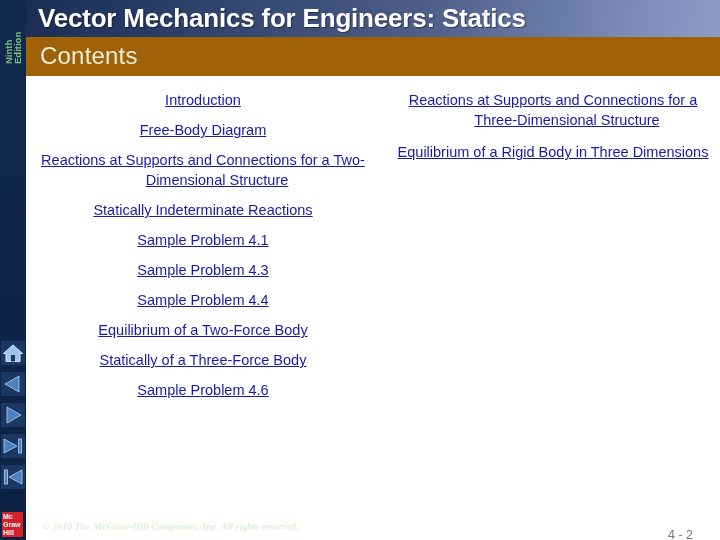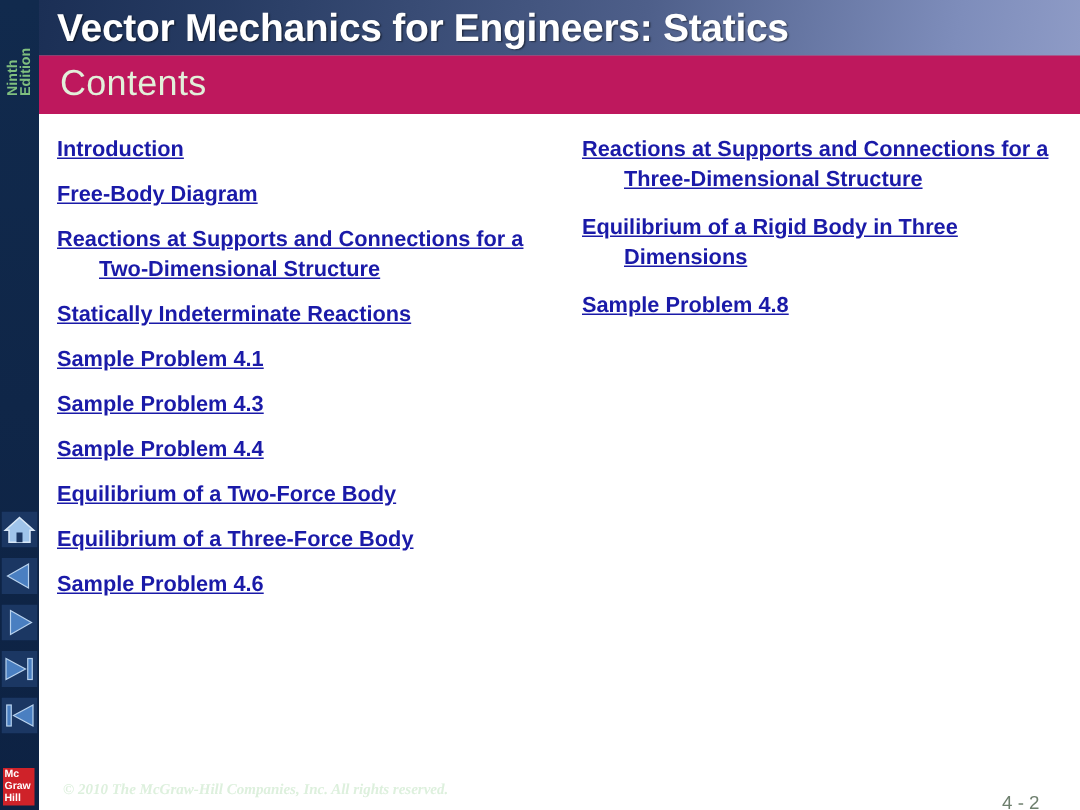--- a/index.html
+++ b/index.html
@@ -78,21 +78,21 @@
     font-size: 26px;
     font-weight: bold;
     letter-spacing: -0.2px;
     white-space: nowrap;
     text-shadow: 1px 1px 1px rgba(0,0,0,0.45);
   }
   #subtitle-bar {
     position: absolute;
     left: 26px; top: 37px;
     width: 694px; height: 39px;
-    background: #be185d;
+    background: #a16207;
   }
   #subtitle-text {
     position: absolute;
     left: 14px; top: 5px;
     color: #e2f0da;
     font-size: 24px;
     font-weight: normal;
     letter-spacing: 0.2px;
     white-space: nowrap;
   }
@@ -107,28 +107,29 @@
     position: absolute;
     top: 14px;
   }
   #col-left  { left: 12px;  width: 330px; }
   #col-right { left: 362px; width: 330px; }
 
   .toc-item {
     display: block;
     color: #1a1aa8;
     font-size: 14.5px;
-    font-weight: bold;
+    font-weight: normal;
     text-decoration: underline;
     text-underline-offset: 1px;
     line-height: 20px;
     margin-bottom: 10px;
     cursor: pointer;
     padding-left: 0;
     text-indent: 0;
+    text-align: center;
   }
   .toc-item.wrap {
     padding-left: 28px;
     text-indent: -28px;
   }
   #col-right .toc-item { margin-bottom: 12px; }
 
   
   #footer-copy {
     position: absolute;
@@ -215,27 +216,26 @@
   <div id="content">
     <div class="col" id="col-left">
         <a class="toc-item">Introduction</a>
         <a class="toc-item">Free-Body Diagram</a>
         <a class="toc-item wrap">Reactions at Supports and Connections for a Two-Dimensional Structure</a>
         <a class="toc-item">Statically Indeterminate Reactions</a>
         <a class="toc-item">Sample Problem 4.1</a>
         <a class="toc-item">Sample Problem 4.3</a>
         <a class="toc-item">Sample Problem 4.4</a>
         <a class="toc-item">Equilibrium of a Two-Force Body</a>
-        <a class="toc-item">Equilibrium of a Three-Force Body</a>
+        <a class="toc-item">Statically of a Three-Force Body</a>
         <a class="toc-item">Sample Problem 4.6</a>
       </div>
     <div class="col" id="col-right">
         <a class="toc-item wrap">Reactions at Supports and Connections for a Three-Dimensional Structure</a>
         <a class="toc-item wrap">Equilibrium of a Rigid Body in Three Dimensions</a>
-        <a class="toc-item">Sample Problem 4.8</a>
       </div>
   </div>
 
   <div id="footer-copy">© 2010 The McGraw-Hill Companies, Inc. All rights reserved.</div>
 
   <div id="page-number">4 - 2</div>
 
 </div>
 
 </body></html>

